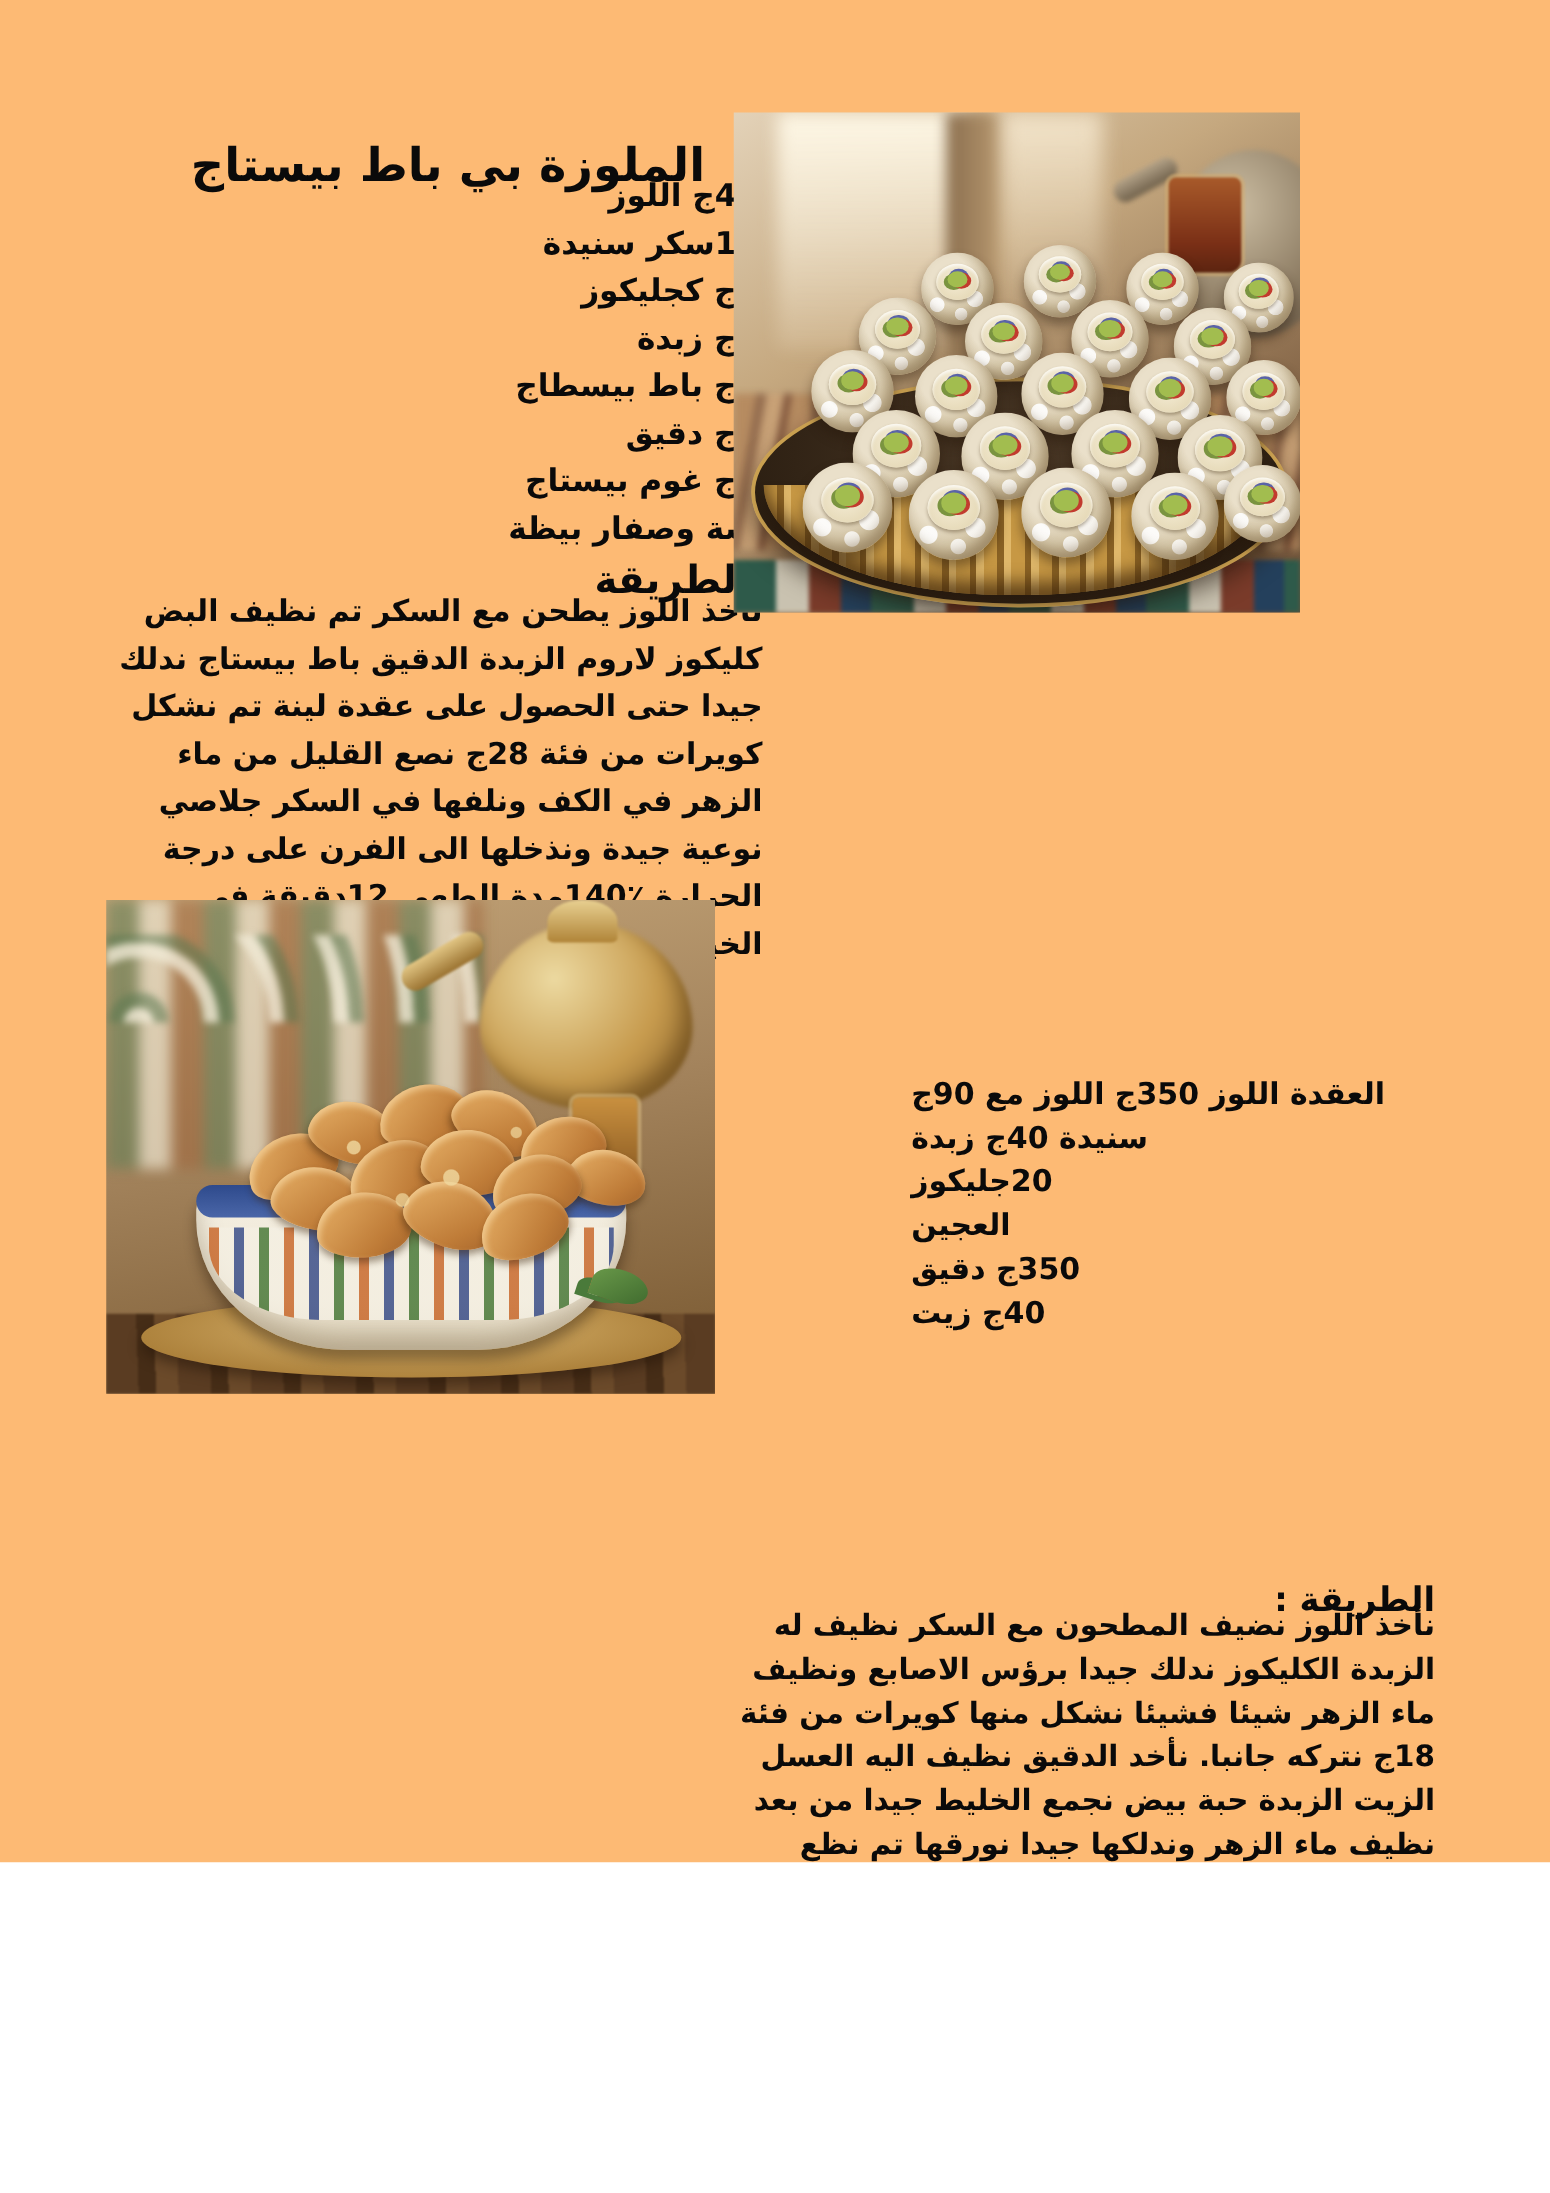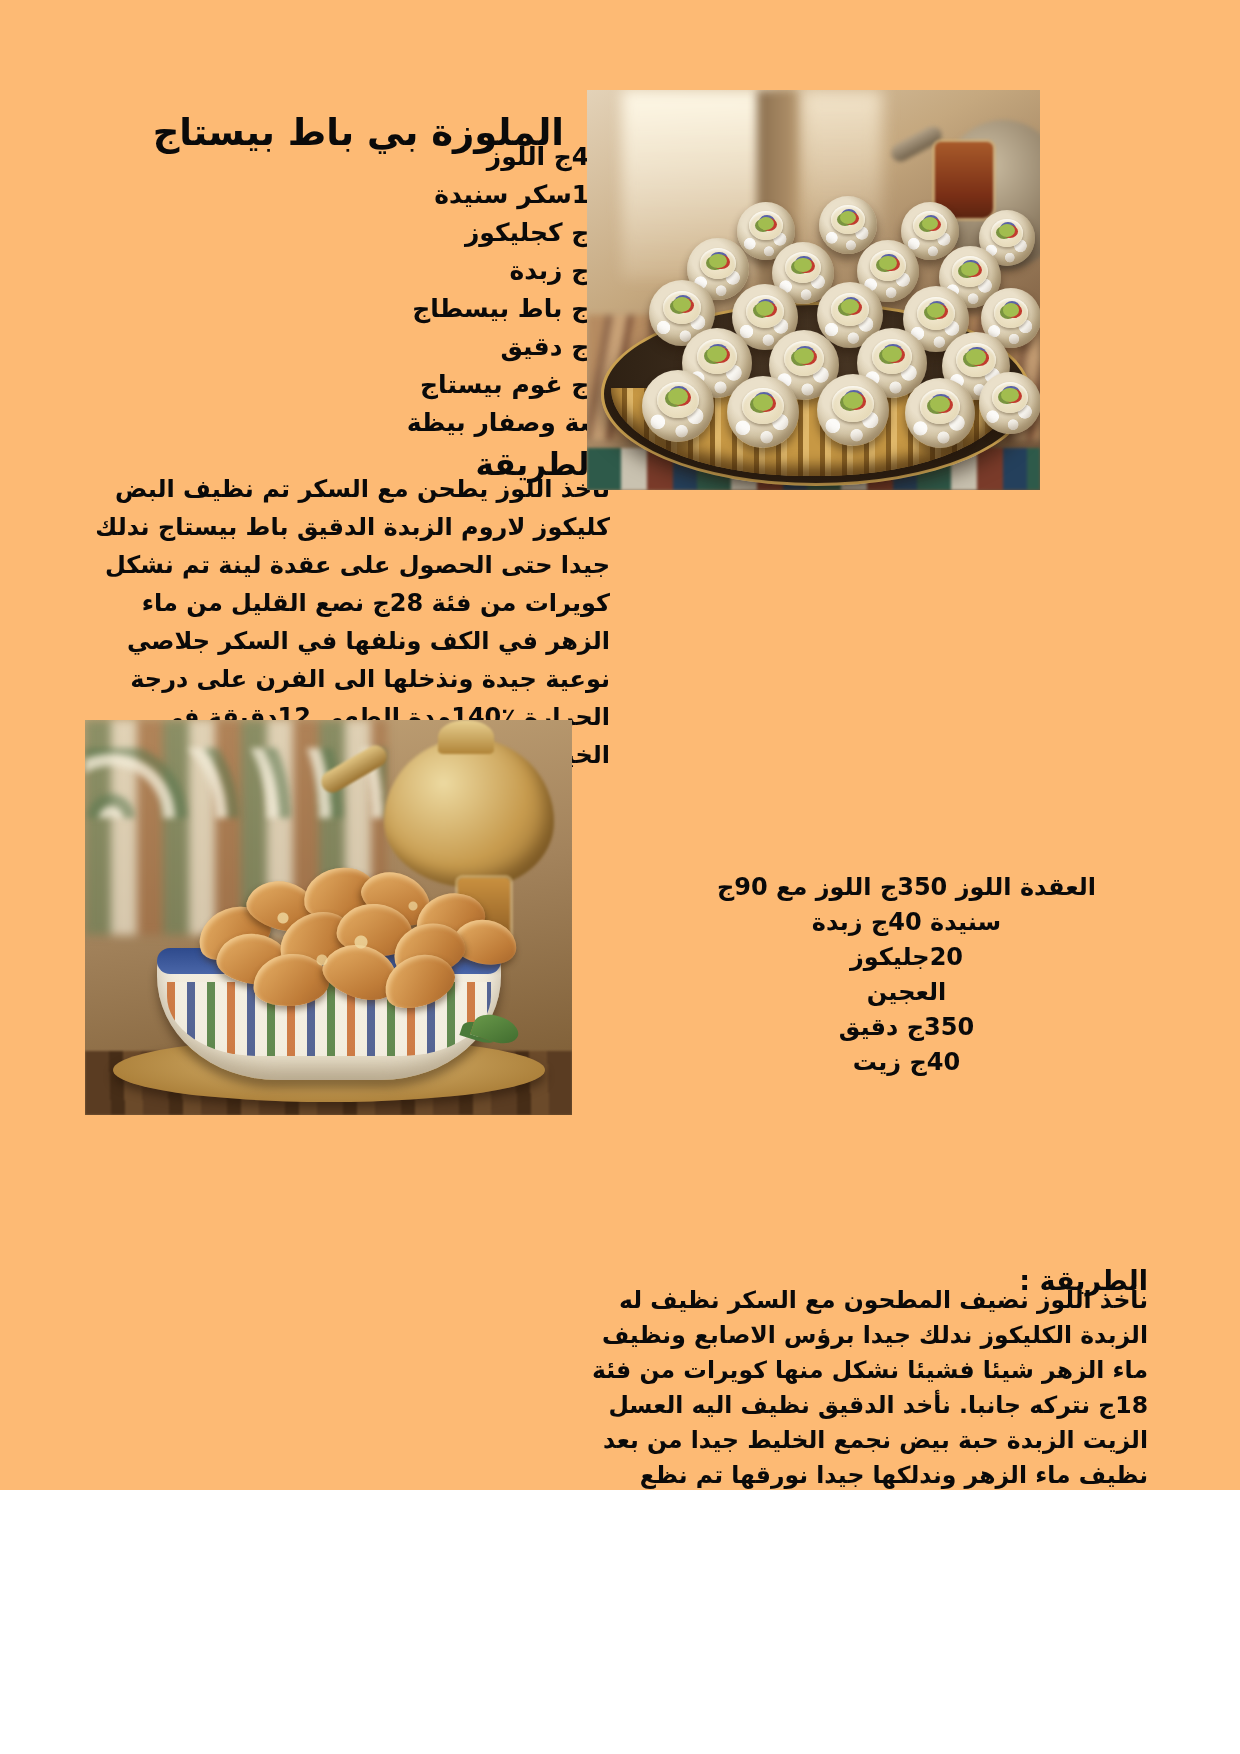--- a/index.html
+++ b/index.html
@@ -7,22 +7,22 @@
         font-family:"DejaVu Sans",sans-serif;color:#0a0a0a;}
   
   .rtl{direction:rtl;unicode-bidi:plaintext;}
   .r1-title{position:absolute;top:86px;right:676px;font-size:37px;font-weight:bold;white-space:nowrap;}
   .r1-ingredients{position:absolute;top:138px;right:616px;list-style:none;margin:0;padding:0;
                   font-size:25px;font-weight:bold;line-height:38px;text-align:right;}
   .r1-method-title{position:absolute;top:420px;right:640px;font-size:31px;font-weight:bold;}
   .r1-method{position:absolute;top:470px;right:630px;width:515px;font-size:24px;font-weight:bold;
              line-height:38px;text-align:right;margin:0;}
   .r2-title{position:absolute;top:710px;right:206px;font-size:37px;font-weight:bold;white-space:nowrap;}
-  .r2-ingredients{position:absolute;top:858px;right:132px;list-style:none;margin:12px;padding:0;
-                  font-size:24px;font-weight:bold;line-height:35px;text-align:center;}
+  .r2-ingredients{position:absolute;top:858px;right:132px;list-style:none;margin:0;padding:0;
+                  font-size:24px;font-weight:bold;line-height:35px;text-align:left;}
   .r2-method-title{position:absolute;top:1243px;right:92px;font-size:27px;font-weight:bold;}
   .r2-method{position:absolute;top:1283px;right:92px;width:562px;font-size:23.5px;font-weight:bold;
              line-height:35px;text-align:right;margin:0;}
   .page-number{position:absolute;top:1672px;left:0;width:1240px;text-align:center;
                font-size:58px;font-weight:bold;letter-spacing:1px;}
   
   .photo1{position:absolute;left:587px;top:90px;width:453px;height:400px;overflow:hidden;
           background:linear-gradient(150deg,#e3d2b8 0%,#c5a87f 35%,#8a6b4c 70%,#6b5138 100%);}
   .p1-window{position:absolute;left:35px;top:0;width:150px;height:190px;
              background:linear-gradient(180deg,rgba(255,249,232,.95),rgba(255,240,214,.15));filter:blur(7px);}

